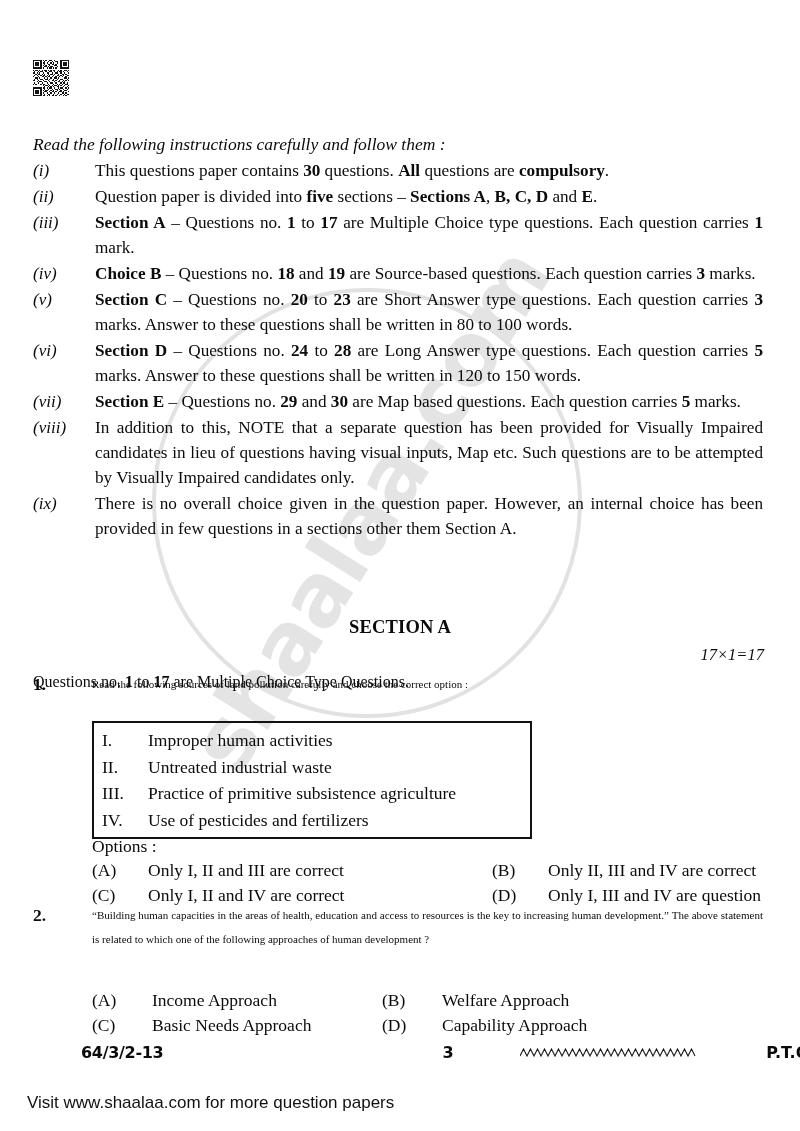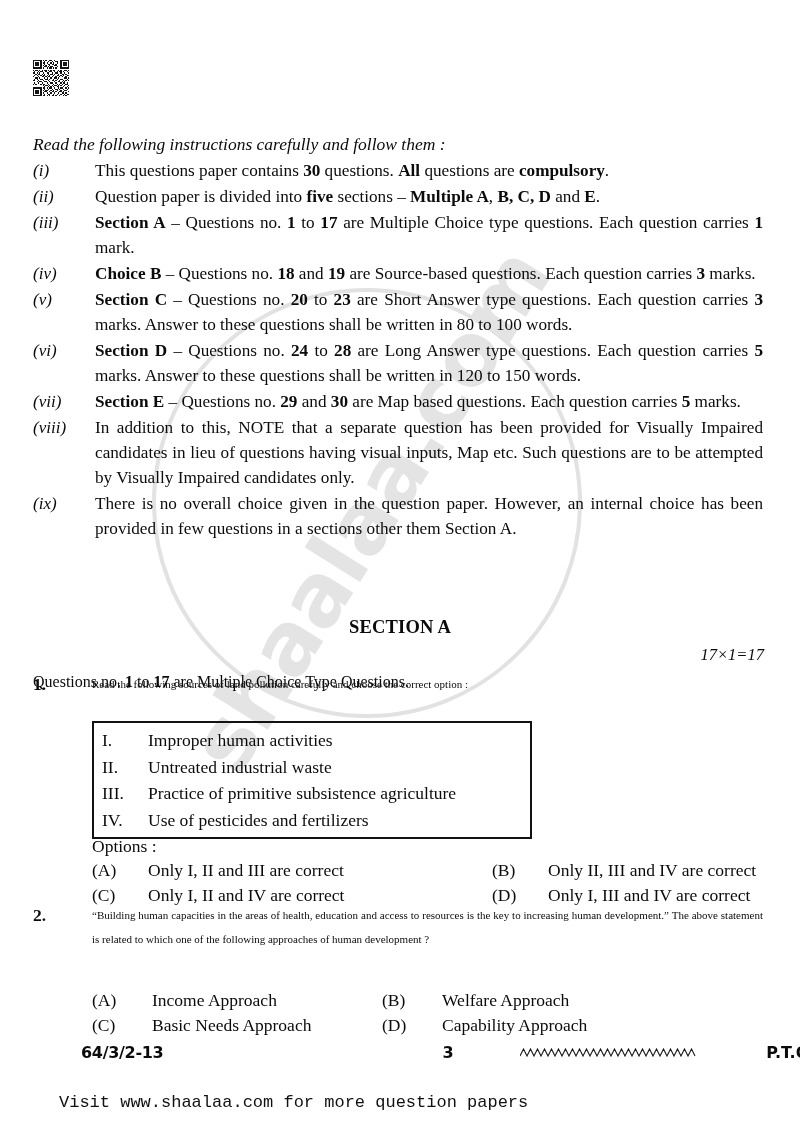--- a/index.html
+++ b/index.html
@@ -271,24 +271,23 @@
     right: 33px;
     top: 0;
     font-family: "DejaVu Sans", sans-serif;
     font-size: 16px;
     font-weight: bold;
   }
   .site-line {
     position: absolute;
     left: 27px;
     top: 1093px;
-    font-family: Liberation Mono, monospace;
+    font-family: Liberation Sans, sans-serif;
     font-size: 17px;
     color: #111;
-    margin-left: 32px;
   }
 </style>
 </head>
 <body>
 
 <div class="page">
 
   <div class="watermark"></div>
   <div class="watermark-text">
     <span>shaalaa.com</span>
@@ -534,21 +533,21 @@
 
     <div class="read-line">Read the following instructions carefully and follow them :</div>
 
     <div class="instr-list" id="instr-list">
         <div class="instr-row">
           <div class="instr-num">(i)</div>
           <div class="instr-body"><span>This questions paper contains </span><b>30</b><span> questions. </span><b>All</b><span> questions are </span><b>compulsory</b><span>.</span></div>
         </div>
         <div class="instr-row">
           <div class="instr-num">(ii)</div>
-          <div class="instr-body"><span>Question paper is divided into </span><b>five</b><span> sections – </span><b>Multiple  A</b><span>, </span><b>B, C, D</b><span> and </span><b>E</b><span>.</span></div>
+          <div class="instr-body"><span>Question paper is divided into </span><b>five</b><span> sections – </span><b>Sections  A</b><span>, </span><b>B, C, D</b><span> and </span><b>E</b><span>.</span></div>
         </div>
         <div class="instr-row">
           <div class="instr-num">(iii)</div>
           <div class="instr-body"><b>Section  A</b><span> – Questions no. </span><b>1</b><span> to </span><b>17</b><span> are Multiple Choice type questions. Each question carries </span><b>1</b><span> mark.</span></div>
         </div>
         <div class="instr-row">
           <div class="instr-num">(iv)</div>
           <div class="instr-body"><b>Choice  B</b><span> – Questions no. </span><b>18</b><span> and </span><b>19</b><span> are Source-based questions. Each question carries </span><b>3</b><span> marks.</span></div>
         </div>
         <div class="instr-row">
@@ -610,21 +609,21 @@
         <div class="opt">
           <span class="opt-key">(B)</span>
           <span class="opt-val">Only II, III and IV are correct</span>
         </div>
         <div class="opt">
           <span class="opt-key">(C)</span>
           <span class="opt-val">Only I, II and IV are correct</span>
         </div>
         <div class="opt">
           <span class="opt-key">(D)</span>
-          <span class="opt-val">Only I, III and IV are correct</span>
+          <span class="opt-val">Only I, III and IV are question</span>
         </div>
       </div>
 
     <div class="q" id="q2">
       <div class="q-num">2.</div>
       <div class="q-text">“Building human capacities in the areas of health, education and access to resources is the key to increasing human development.” The above statement is related to which one of the following approaches of human development ?</div>
     </div>
     <div class="opt-grid" id="q2-options">
         <div class="opt">
           <span class="opt-key">(A)</span>

